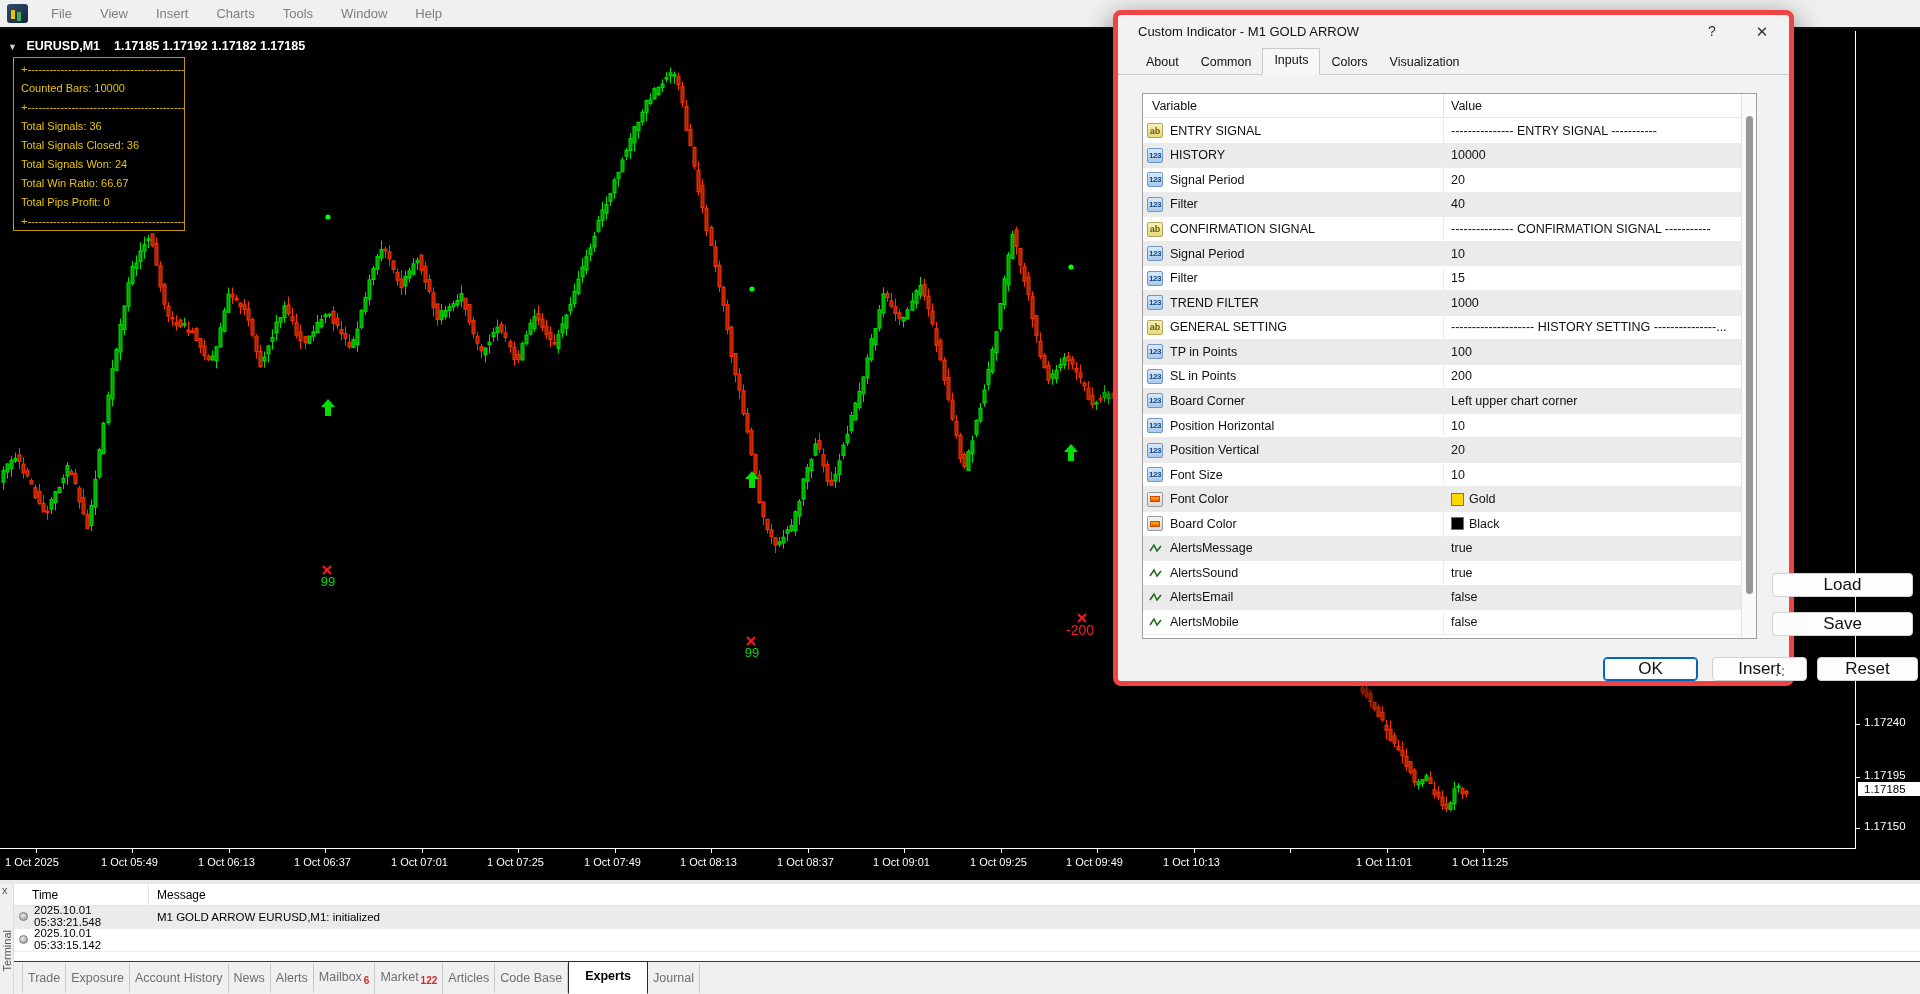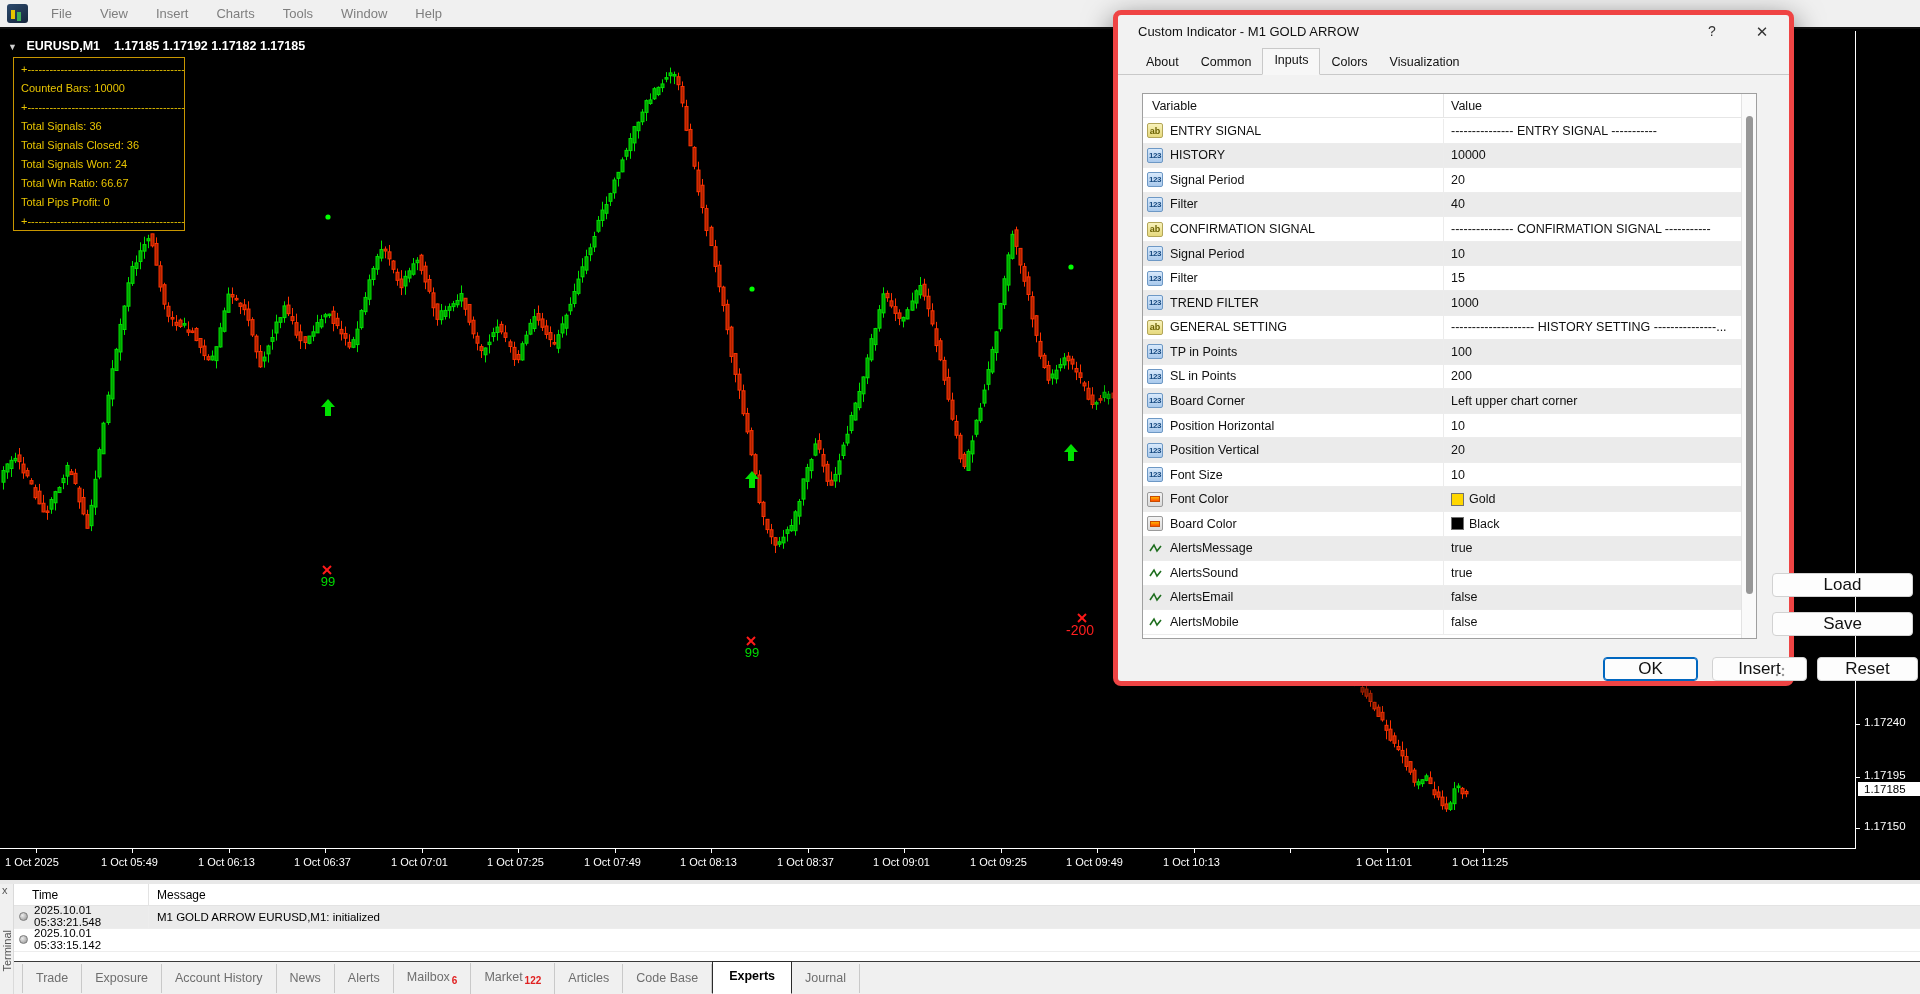--- a/index.html
+++ b/index.html
@@ -52,21 +52,21 @@
   #terminal-header .col-msg { flex:1; padding-left:8px; border-left:1px solid #e3e3e3; align-self:stretch; display:flex; align-items:center; }
   .term-row { height:23px; display:flex; align-items:flex-end; font-size:11.5px; color:#000;
     border-bottom:1px solid #ededed; }
   .term-row.alt { background:#ebebeb; }
   .term-row .cell-time { width:134px; display:flex; align-items:center; padding-left:5px; }
   .log-dot { width:9px; height:9px; border-radius:50%; margin-right:6px; flex:none;
     background:radial-gradient(circle at 35% 35%, #ececec, #8f8f8f); border:1px solid #7c7c7c; }
   .term-row .cell-msg { flex:1; padding-left:8px; border-left:1px solid #ededed; align-self:stretch; display:flex; align-items:center; }
   #terminal-tabs { position:absolute; left:0; right:0; bottom:0; height:33px; background:#f0f0f0;
     border-top:1px solid #3a3a3a; display:flex; align-items:center; padding-left:8px; }
-  .term-tab { padding:7px 13px 8px; font-size:12.5px; color:#6e6e6e; border-right:1px solid #c9c9c9; position:relative; }
+  .term-tab { padding:7px 5px 8px; font-size:12.5px; color:#6e6e6e; border-right:1px solid #c9c9c9; position:relative; }
   .term-tab.first { border-left:1px solid #c9c9c9; }
   .term-tab.active { background:#fff; border:1px solid #2b2b2b; border-bottom:1px solid #fff;
     color:#000; font-weight:bold; margin-top:-9px; padding:7px 16px 10px; top:4px; }
   .term-badge { color:#e02020; font-size:10px; font-weight:bold; vertical-align:-3px; margin-left:2px; }
 
   
   #dialog { position:absolute; left:1113px; top:10px; width:681px; height:676px; z-index:10;
     background:#f2f2f2; border:5px solid #ef4444; border-radius:8px;
     box-shadow:0 10px 30px rgba(0,0,0,.6); font-size:12.5px; color:#111; }
   #dlg-title { height:32px; display:flex; align-items:center; padding-left:20px; font-size:13px; }

